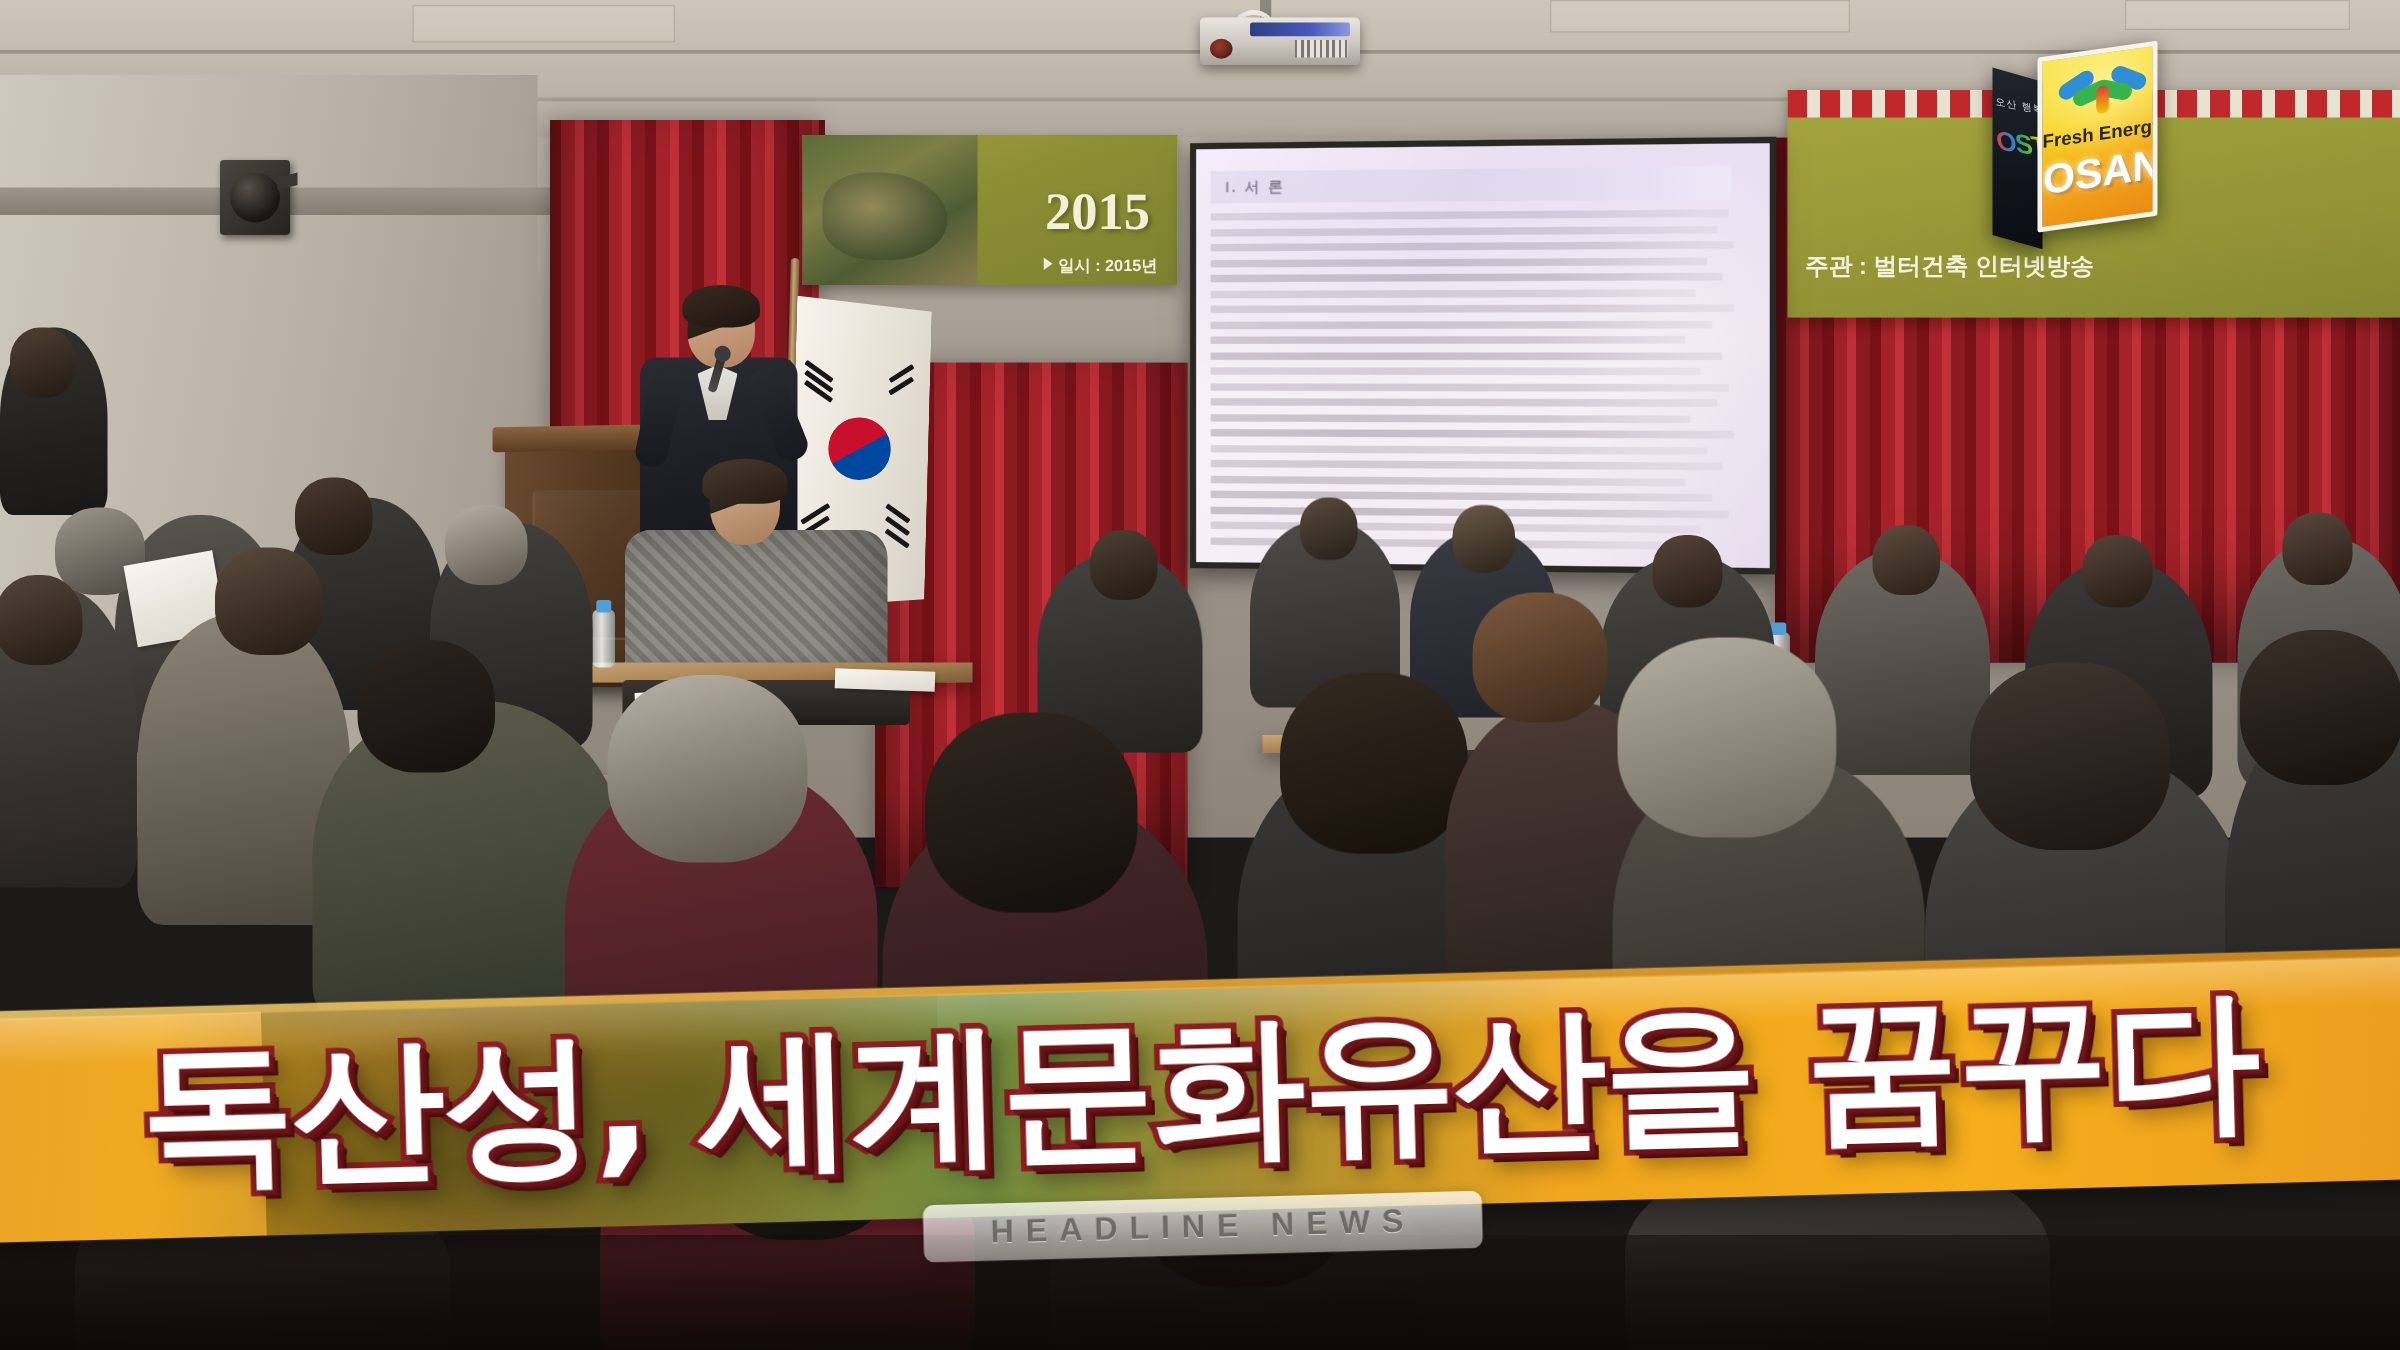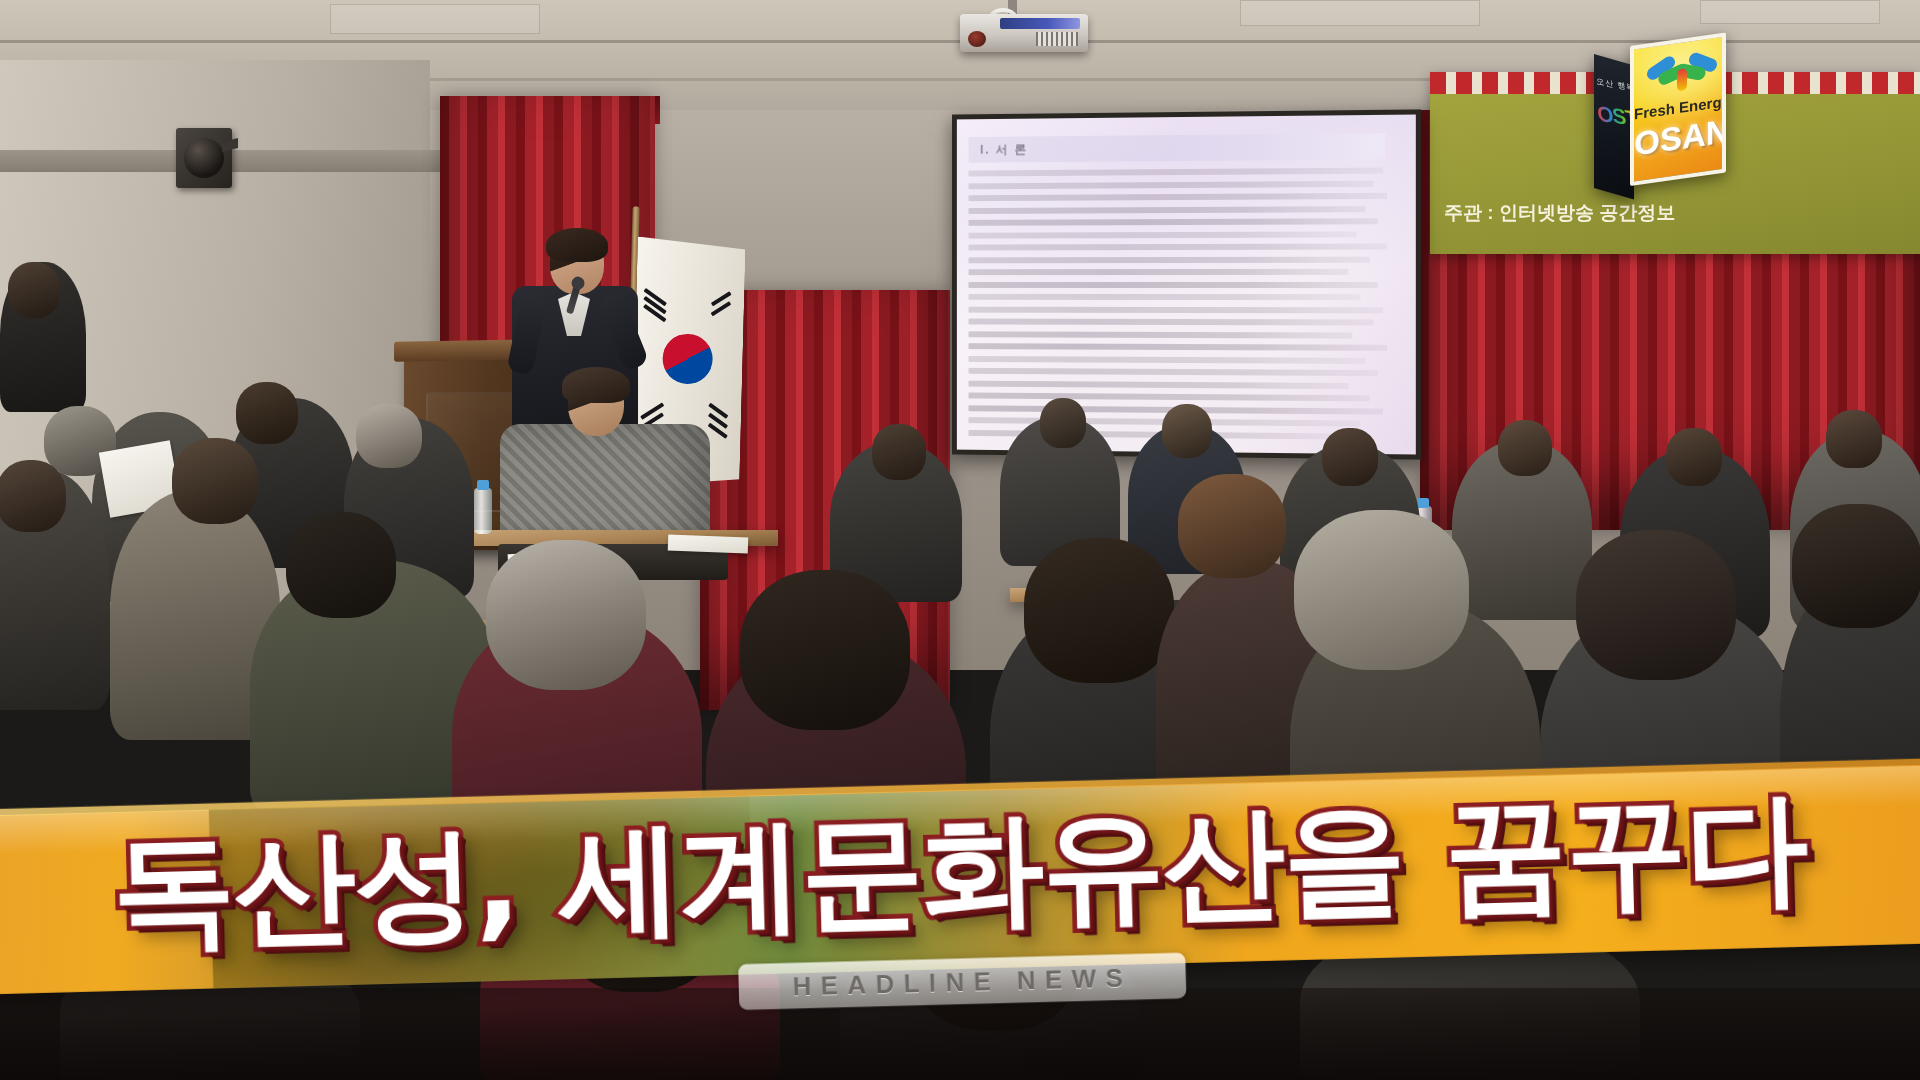--- a/index.html
+++ b/index.html
@@ -288,24 +288,31 @@
     <div class="proj-strip"></div>
     <div class="proj-grille"></div>
     <div class="proj-lens"></div>
   </div>
 
   <div class="curtain-top-valance"></div>
   <div class="curtain" id="curtain-left"></div>
   <div class="curtain" id="curtain-mid"></div>
   <div class="curtain" id="curtain-right"></div>
 
+  <div class="banner-left">
+    <div class="banner-photo"></div>
+    <div class="banner-year">2015</div>
+    <div class="banner-sub">
+      <i class="banner-bullet"></i><span>일시 : 2015년</span>
+    </div>
+  </div>
 
   <div class="banner-right">
     <div class="banner-right-top"></div>
-    <div class="banner-right-sub">주관 : 인터넷방송 공간정보</div>
+    <div class="banner-right-sub">주관 : 벌터건축 인터넷방송</div>
   </div>
 
   <div class="screen-frame">
     <div class="screen-surface">
       <div class="slide-head">
         <span>I. 서 론</span>
       </div>
       <div class="slide-body" id="slide-body">
           <div class="slide-line" style="width: 98%; opacity: 0.55;"></div>
           <div class="slide-line" style="width: 96%; opacity: 0.62;"></div>

